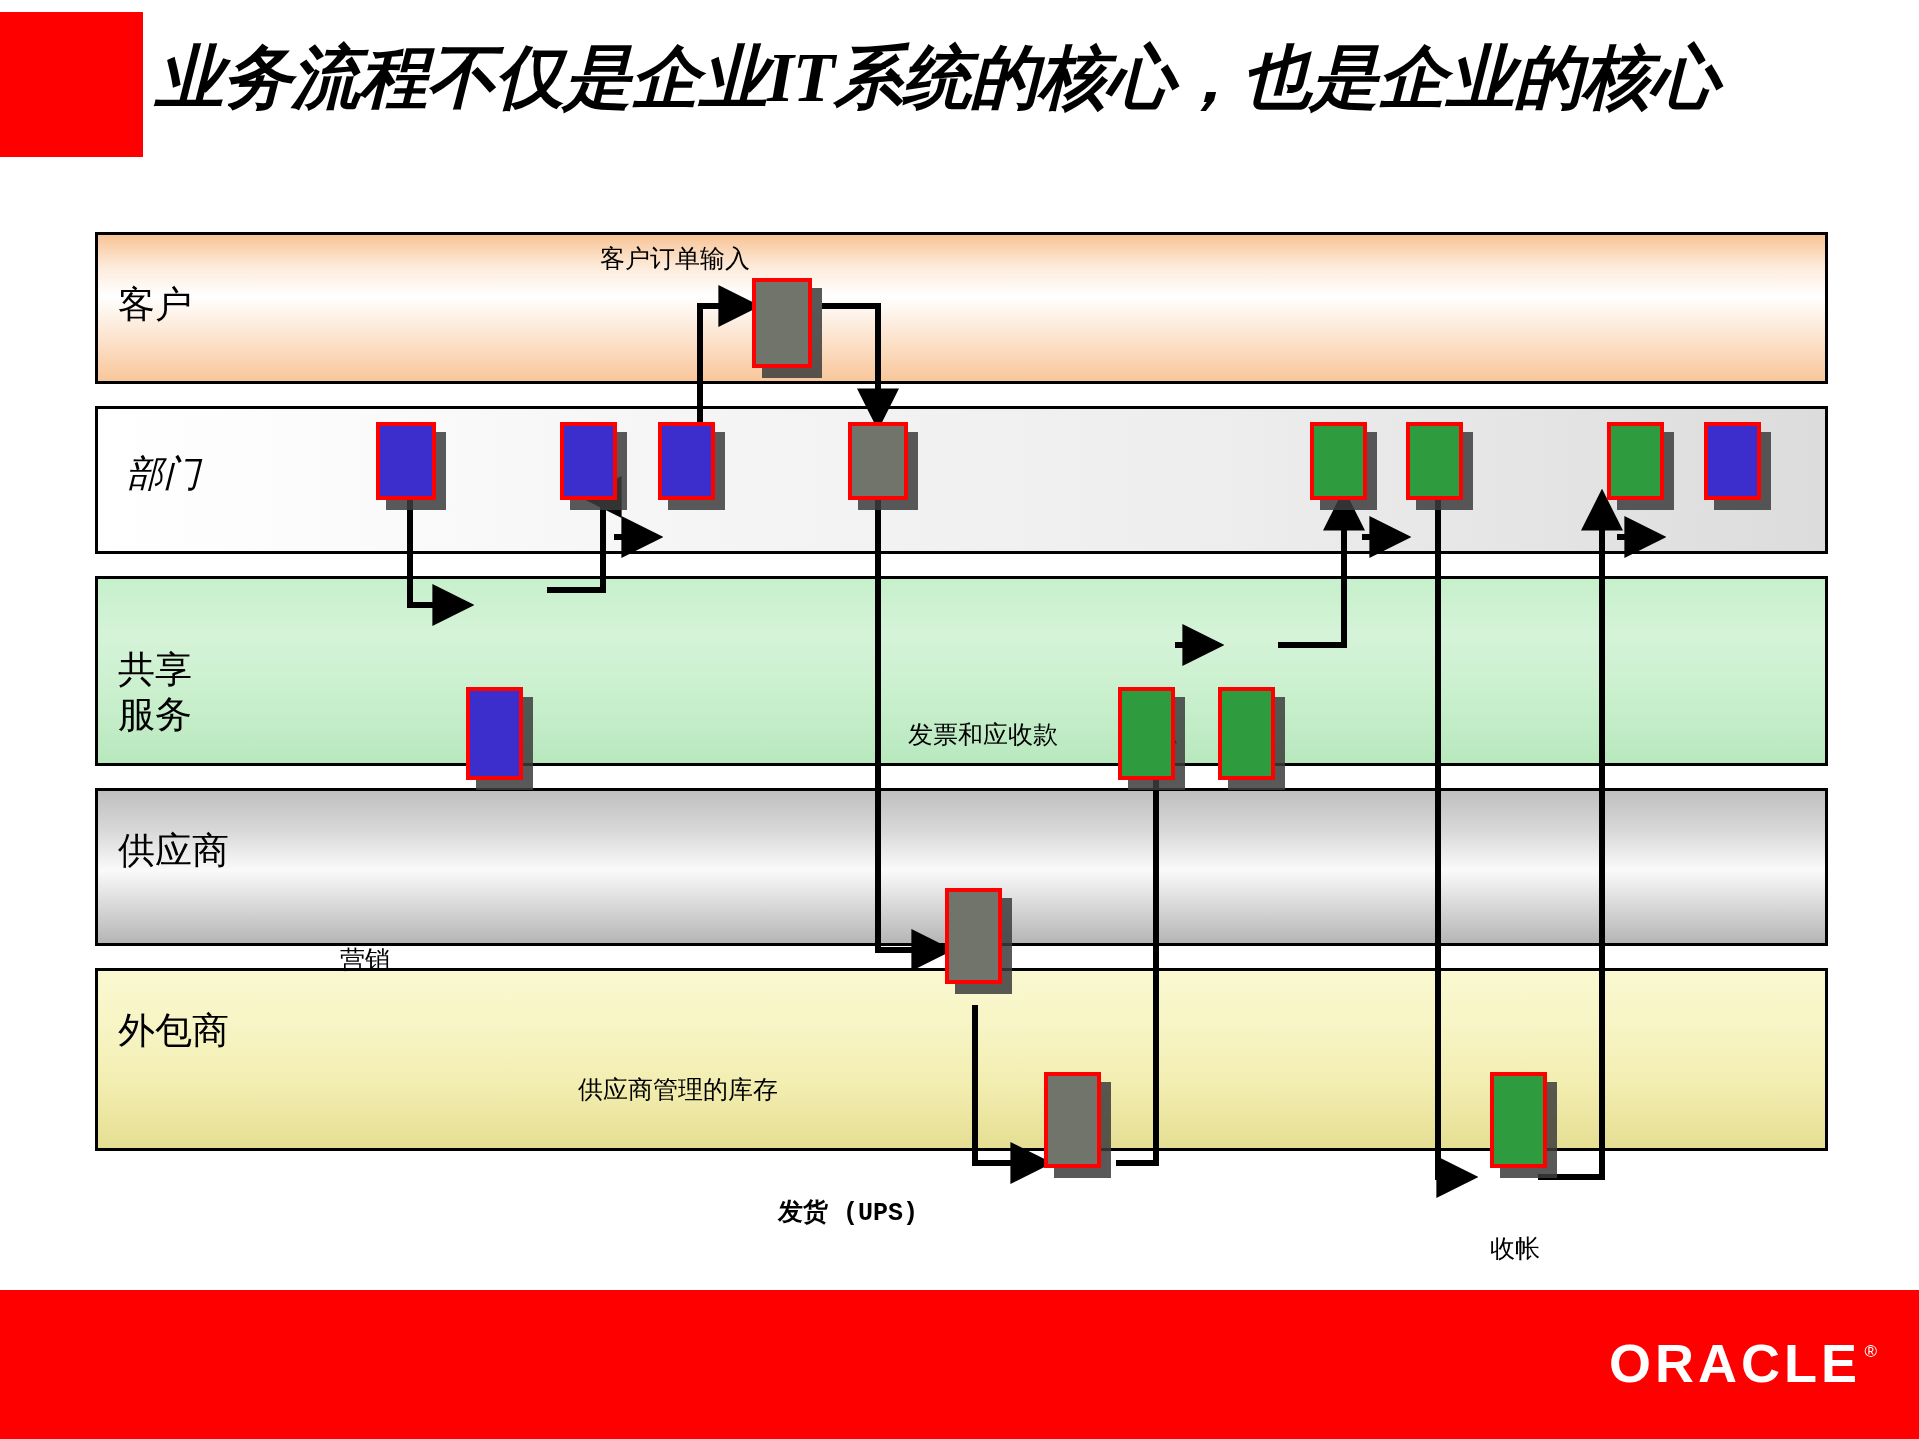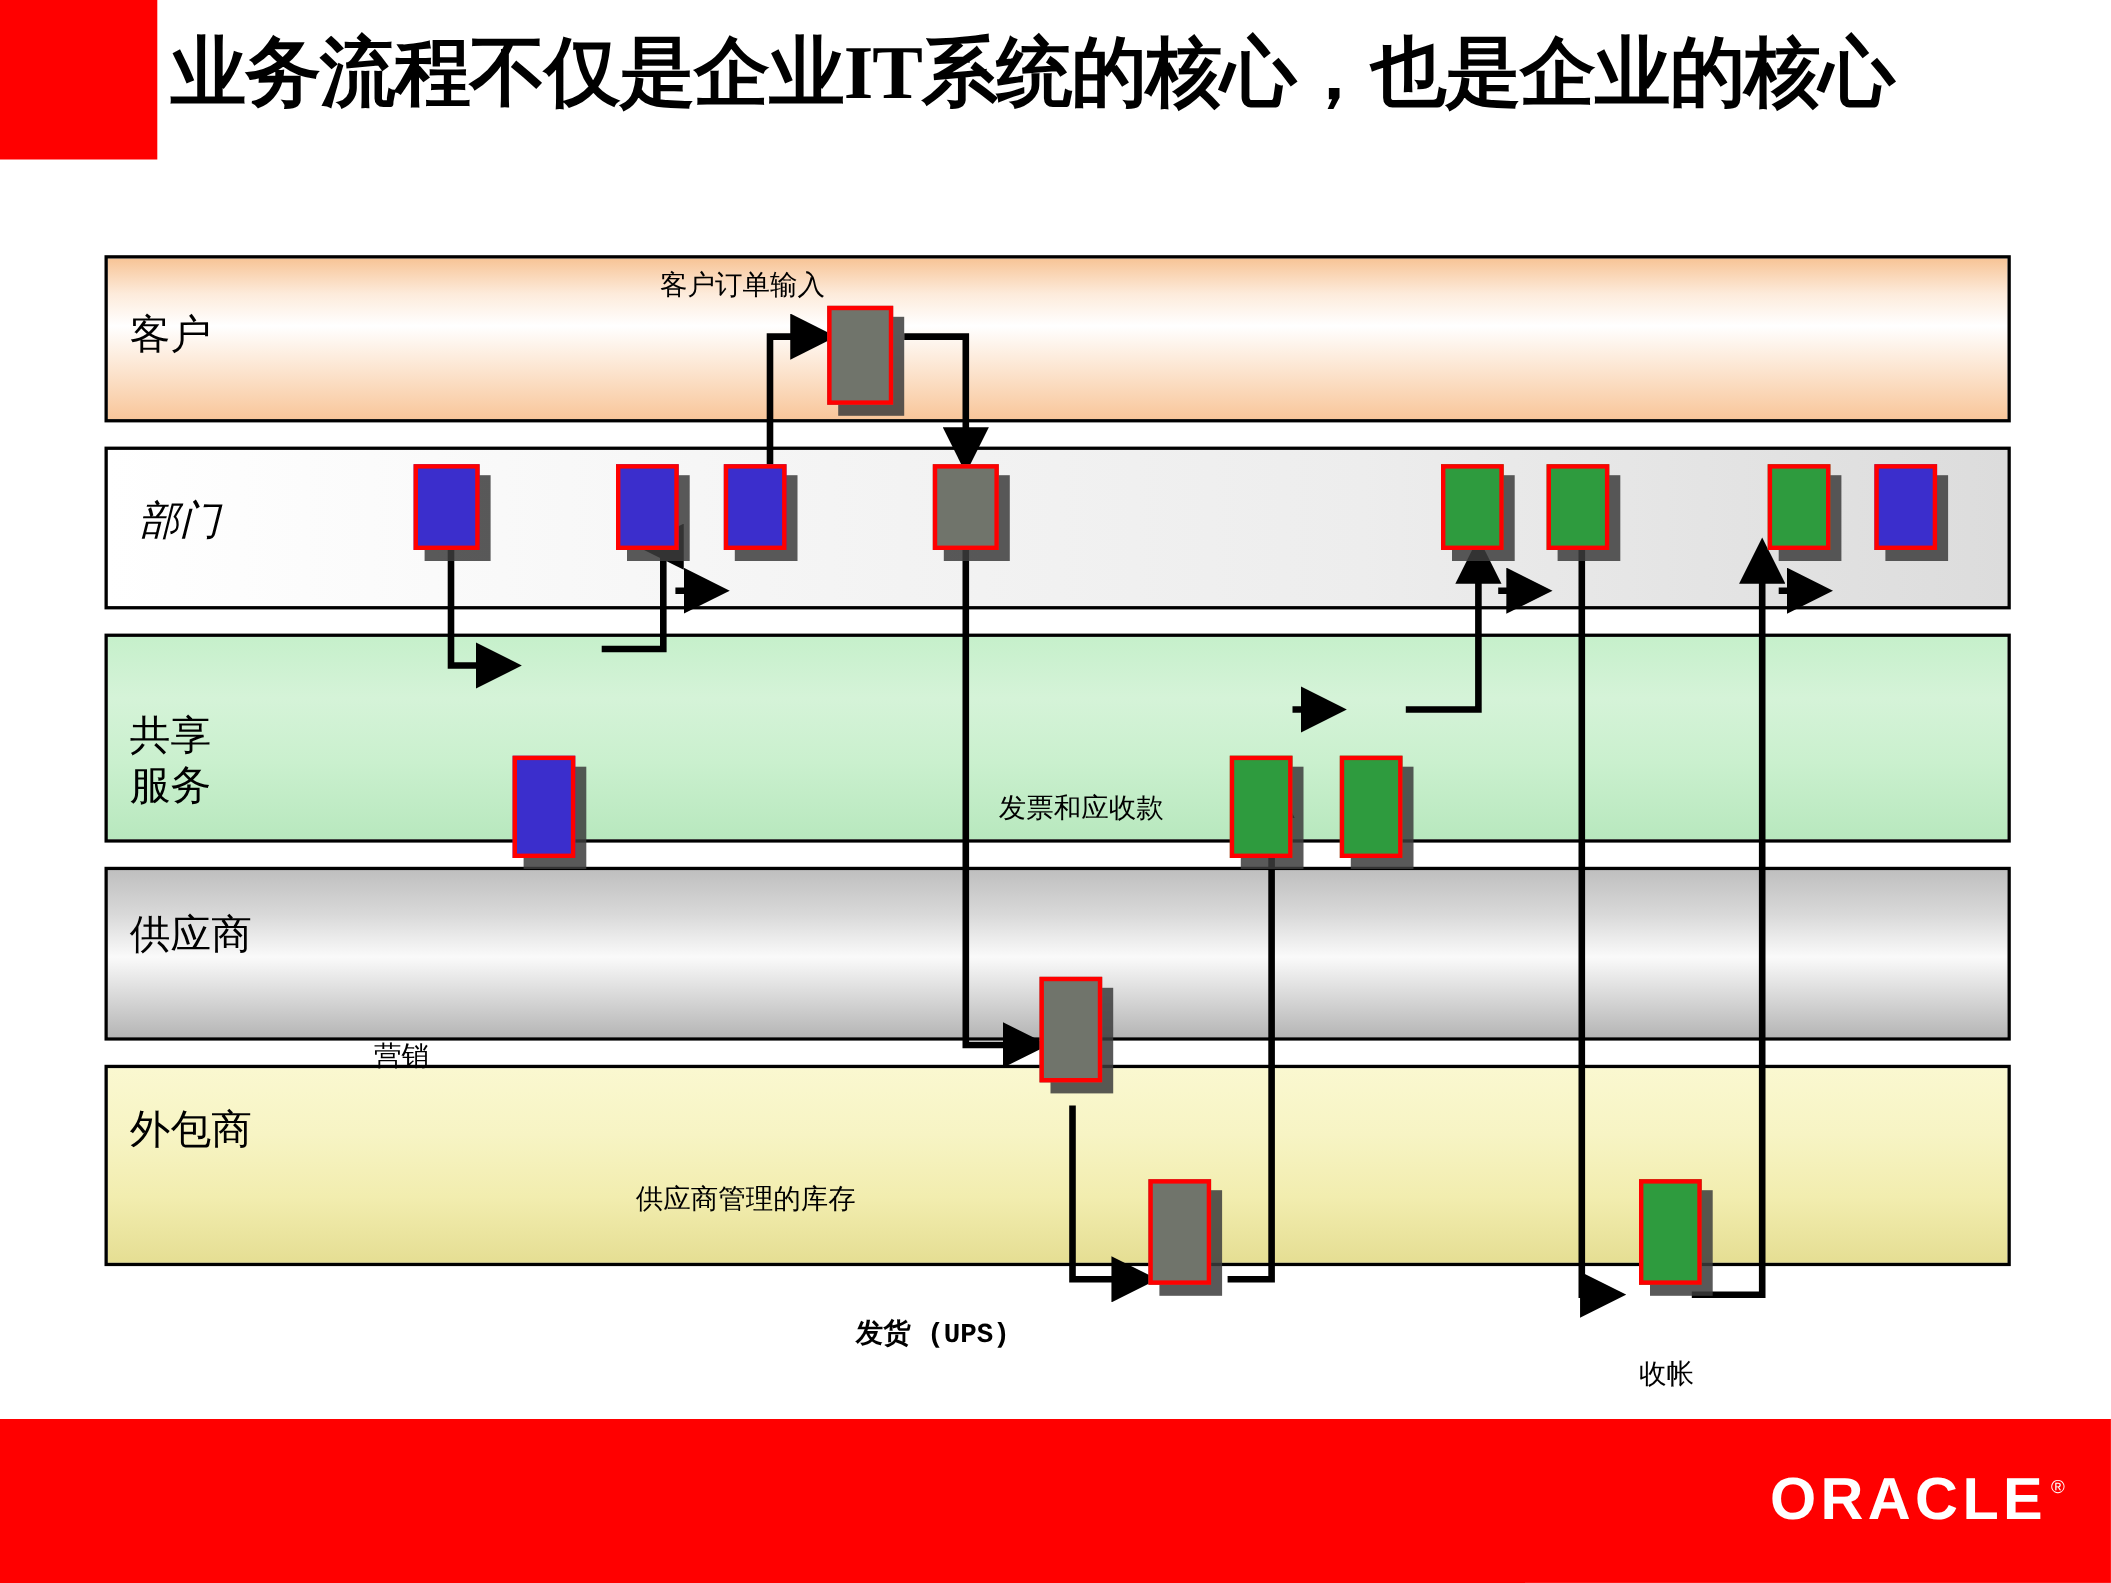--- a/index.html
+++ b/index.html
@@ -11,23 +11,24 @@
     width: 1919px;
     height: 1439px;
     position: relative;
     font-family: "Liberation Serif", "DejaVu Serif", serif;
     overflow: hidden;
   }
 
   
   #header {
     position: absolute;
-    left: 0; top: 0;
+    left: 0; top: 12px;
     width: 1704px;
     height: 150px;
+    font-style: italic;
   }
   #title-accent {
     position: absolute;
     left: 0; top: 0;
     width: 143px;
     height: 145px;
     background: #FF0000;
   }
   #page-title {
     position: absolute;
@@ -144,21 +145,21 @@
     <div class="lane lane-department" style="left:95px;  top:256px; width:1733px; height:148px;" data-name="lane-department"></div>
     <div class="lane lane-shared" style="left:95px;  top:426px; width:1733px; height:190px;" data-name="lane-shared"></div>
     <div class="lane lane-supplier" style="left:95px;  top:638px; width:1733px; height:158px;" data-name="lane-supplier"></div>
     <div class="lane lane-outsourcer" style="left:95px;  top:818px; width:1733px; height:183px;" data-name="lane-outsourcer"></div>
 
     <div class="lane-label" style="left:118px; top:132px;" data-name="lane-label-customer">客户</div>
     <div class="lane-label" style="left:126px; top:301px;font-style:italic;" data-name="lane-label-department">部门</div>
     <div class="lane-label" style="left:118px; top:452px;margin-top:45px;" data-name="lane-label-shared">共享
 服务</div>
     <div class="lane-label" style="left:118px; top:678px;" data-name="lane-label-supplier">供应商</div>
-    <div class="lane-label" style="left:118px; top:858px;font-family:Liberation Mono, monospace;" data-name="lane-label-outsourcer">外包商</div>
+    <div class="lane-label" style="left:118px; top:858px;" data-name="lane-label-outsourcer">外包商</div>
   </div>
 
   <div id="arrows-layer" data-name="arrows-layer">
     <svg width="1919" height="1140" viewBox="0 0 1919 1140" data-name="connector-arrows" style="position:absolute;left:0;top:0;">
       <defs>
         <marker id="ah" markerWidth="7" markerHeight="7" refX="5.6" refY="3.5" orient="auto" markerUnits="strokeWidth">
           <path d="M0,0 L7,3.5 L0,7 z" fill="#000000"></path>
         </marker>
       </defs>
       <g stroke="#000000" stroke-width="6" fill="none" marker-end="url(#ah)">

